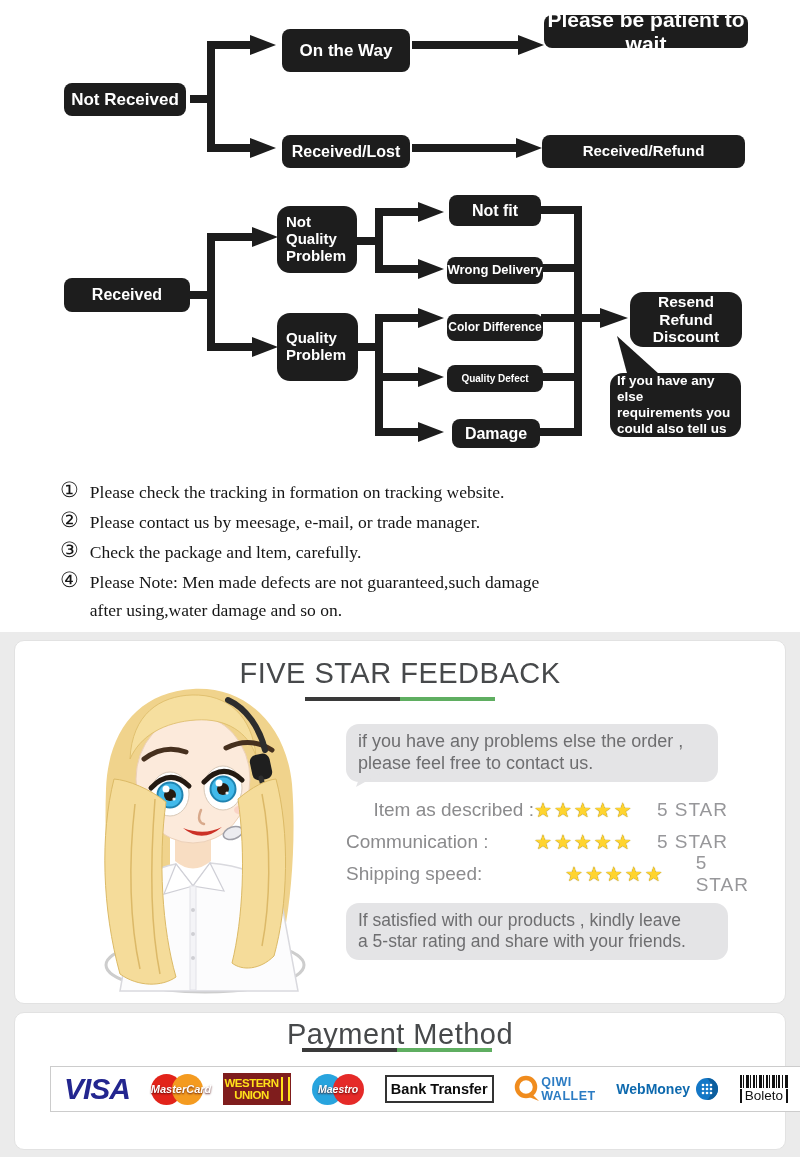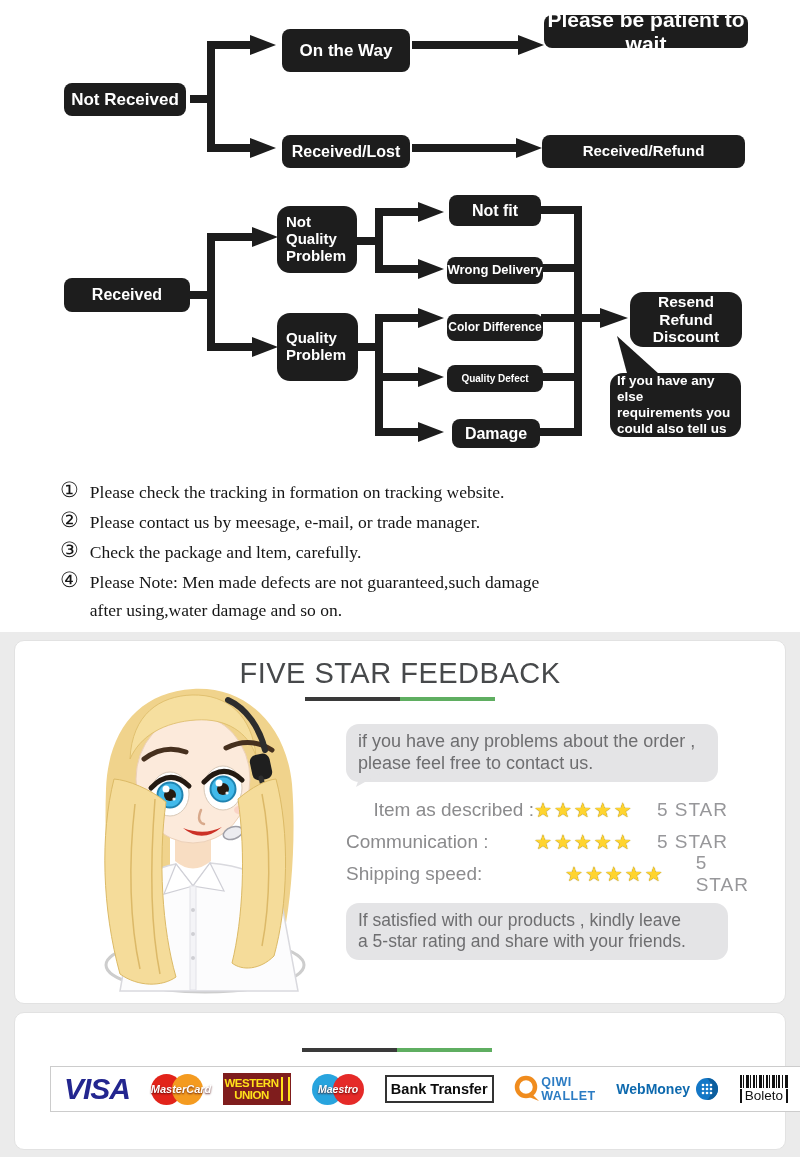--- a/index.html
+++ b/index.html
@@ -203,21 +203,21 @@
     <rect x="171" y="70" width="20" height="26" rx="7" fill="#1f1f1f" transform="rotate(-12 181 83)"></rect>
     <path d="M181,94 C190,125 178,142 158,148" stroke="#2e2e2e" stroke-width="5" fill="none" stroke-linecap="round"></path>
     <ellipse cx="153" cy="149" rx="10" ry="6" fill="#ececf0" stroke="#a0a0a8" stroke-width="1.5" transform="rotate(-18 153 149)"></ellipse>
     <path d="M34,95 C20,150 22,225 40,290 C58,303 82,303 96,293 C82,245 78,175 86,118 C70,105 48,96 34,95 Z" fill="#f5dc9a" stroke="#dcba66" stroke-width="1"></path>
     <path d="M196,95 C210,148 208,222 194,272 C180,286 162,287 152,279 C163,235 166,170 158,115 C172,103 186,96 196,95 Z" fill="#f5dc9a" stroke="#dcba66" stroke-width="1"></path>
     <path d="M55,120 C48,180 50,240 60,285" stroke="#dcb968" stroke-width="1.5" fill="none"></path>
     <path d="M75,115 C70,180 70,240 80,290" stroke="#dcb968" stroke-width="1.5" fill="none"></path>
     <path d="M182,110 C192,160 190,220 182,262" stroke="#dcb968" stroke-width="1.5" fill="none"></path>
   </svg>
 
-  <div class="bubble pre" style="left:346px;top:724px;width:372px;">if you have any problems about the order ,
+  <div class="bubble pre" style="left:346px;top:724px;width:372px;">if you have any problems else the order ,
 please feel free to contact us.</div>
   <div class="bubble-tail" style="left:356px;top:772px;"></div>
 
   <div class="rating-row" style="top:797px;text-align:right;">
     <span class="rating-label">Item as described :</span>
     <span class="stars">★★★★★</span>
     <span class="rating-value">5 STAR</span>
   </div>
   <div class="rating-row" style="top:829px;">
     <span class="rating-label">Communication :</span>
@@ -227,20 +227,21 @@
   <div class="rating-row" style="top:861px;gap:31px;">
     <span class="rating-label">Shipping speed:</span>
     <span class="stars">★★★★★</span>
     <span class="rating-value">5 STAR</span>
   </div>
 
   <div class="bubble pre" style="left:346px;top:903px;width:382px;font-size:17.5px;">If satisfied with our products ,  kindly leave
 a 5-star rating and share with your friends.</div>
 
   <div class="card" style="left:14px;top:1012px;width:772px;height:138px;"></div>
+  <div class="sec-title" style="top:1018px;">Payment Method</div>
   <div class="underline" style="left:302px;top:1048px;">
     <span class="half-dark"></span>
     <span class="half-green"></span>
   </div>
 
   <div class="pay-strip">
     <span class="visa-text">VISA</span>
 
     <span class="cc mc">
       <span class="c c1"></span>

